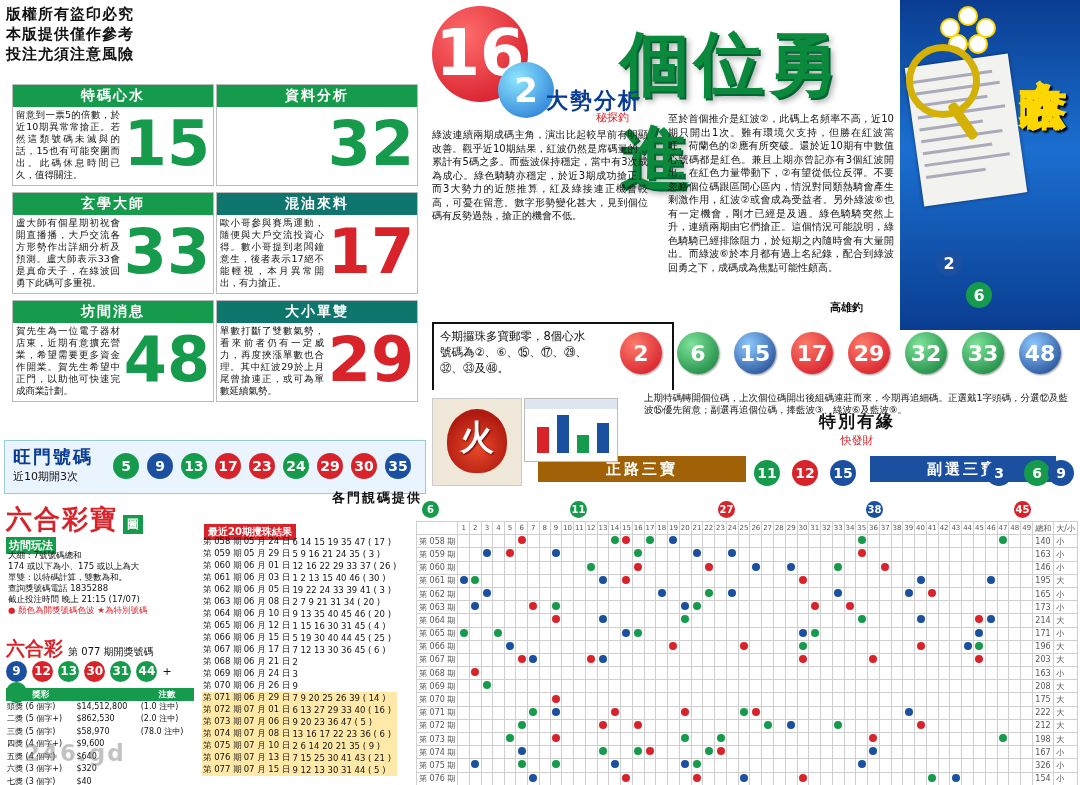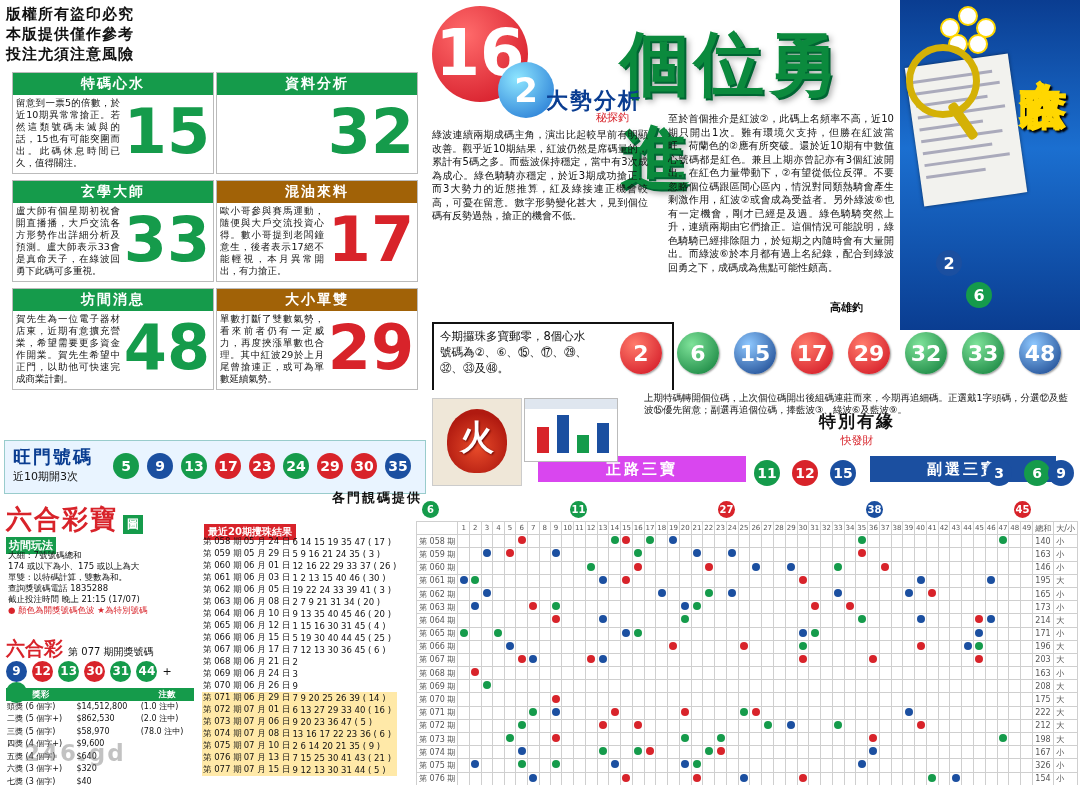--- a/index.html
+++ b/index.html
@@ -7,27 +7,27 @@
   .page{position:relative;width:1080px;height:785px;}
 
   
   .abs{position:absolute;}
 
   
   .warn{left:6px;top:4px;width:180px;height:62px;background:#fff;}
   .warn div{font-size:15px;font-weight:bold;color:#111;line-height:20px;letter-spacing:1px;}
 
   
-  .tips{left:4px;top:72px;width:420px;height:330px;}
+  .tips{left:4px;top:84px;width:420px;height:330px;}
   .tipbox{position:absolute;width:200px;height:100px;background:#fff;border:1px solid #bbb;}
   .tiphdr{height:22px;color:#fff;font-size:14px;font-weight:bold;display:flex;align-items:center;justify-content:center;letter-spacing:2px;}
   .tiptxt{position:absolute;left:3px;top:24px;width:104px;height:72px;font-size:9.5px;line-height:12px;color:#111;text-align:justify;}
   .tipnum{position:absolute;right:2px;top:20px;width:88px;height:78px;font-size:62px;font-weight:bold;line-height:78px;text-align:center;}
   .g-hdr{background:#159b4b;}
-  .r-hdr{background:#a16207;}
+  .r-hdr{background:#0f766e;}
   .g-num{color:#159b4b;}
   .r-num{color:#d8232a;}
 
   
   .titleband{left:424px;top:2px;width:480px;height:120px;background:#fff;}
   .bigball{position:absolute;border-radius:50%;}
   .title-main{position:absolute;left:196px;top:16px;font-size:70px;font-weight:bold;color:#0b8a3d;letter-spacing:4px;
     text-shadow:2px 2px 0 #063,4px 4px 6px rgba(0,0,0,.35);}
   .title-sub{position:absolute;left:122px;top:84px;font-size:22px;font-weight:bold;color:#0a3d91;letter-spacing:2px;}
   .title-sub2{position:absolute;left:172px;top:108px;font-size:11px;color:#d8232a;}
@@ -47,21 +47,21 @@
 
   
   .wang{left:4px;top:440px;width:420px;height:52px;background:#e9f4ff;border:1px solid #9cc;}
   .wang-t1{position:absolute;left:8px;top:4px;font-size:18px;font-weight:bold;color:#0a3d91;letter-spacing:2px;}
   .wang-t2{position:absolute;left:8px;top:28px;font-size:11px;color:#111;text-align:center;}
   .wang .ball{width:26px;height:26px;font-size:14px;position:absolute;top:12px;}
 
   
   .treas{left:432px;top:390px;width:644px;height:104px;background:#fff;}
   .tnote{position:absolute;left:212px;top:2px;width:430px;font-size:9.5px;line-height:12px;color:#111;}
-  .tbarG{position:absolute;height:26px;background:#d946ef;color:#fff;font-size:15px;font-weight:bold;display:flex;align-items:center;justify-content:center;letter-spacing:3px;}
+  .tbarG{position:absolute;height:26px;background:#a16207;color:#fff;font-size:15px;font-weight:bold;display:flex;align-items:center;justify-content:center;letter-spacing:3px;}
   .tbarB{position:absolute;height:26px;background:#1b4fa0;color:#fff;font-size:15px;font-weight:bold;display:flex;align-items:center;justify-content:center;letter-spacing:3px;}
   .treas .ball{width:26px;height:26px;font-size:14px;position:absolute;top:70px;}
   .specluck{position:absolute;left:350px;top:20px;width:150px;text-align:center;}
   .specluck .a{font-size:17px;font-weight:bold;color:#111;letter-spacing:2px;}
   .specluck .b{font-size:11px;color:#d8232a;}
 
   
   .lotto{left:2px;top:500px;width:196px;height:285px;background:#fff;}
   .lotto-title{font-size:26px;font-weight:bold;color:#d8232a;letter-spacing:2px;}
   .lotto-sub{font-size:12px;font-weight:bold;color:#fff;background:#159b4b;padding:1px 4px;display:inline-block;}

